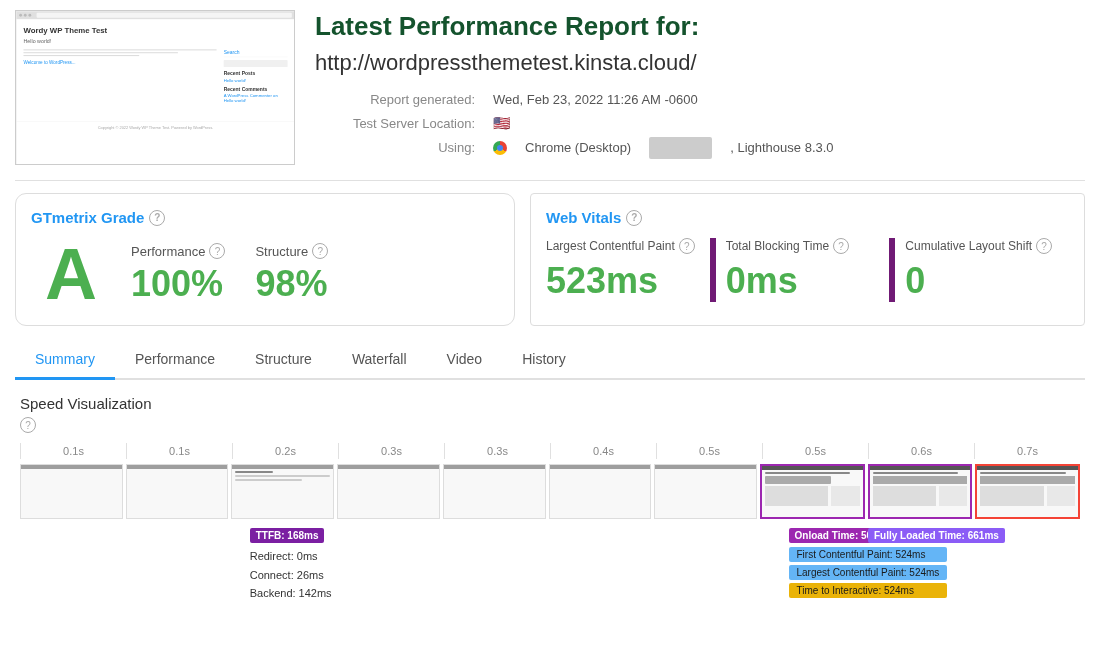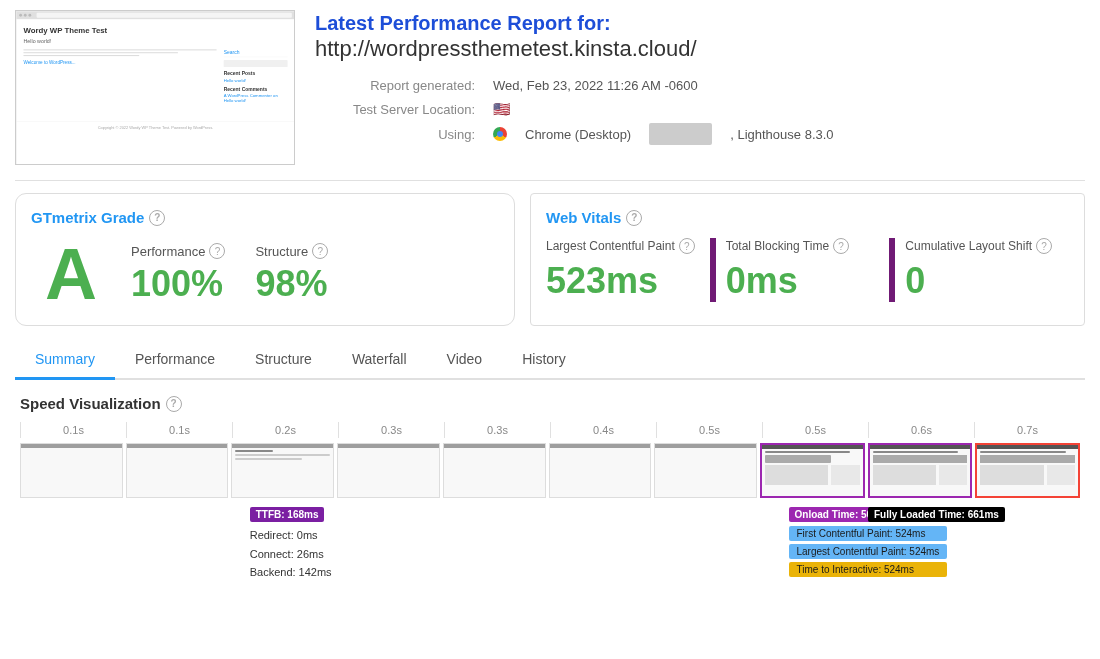--- a/index.html
+++ b/index.html
@@ -5,21 +5,21 @@
     * { box-sizing: border-box; margin: 0; padding: 0; }
     body { font-family: Arial, sans-serif; background: #fff; color: #333; font-size: 13px; width: 1100px; min-height: 659px; overflow-x: hidden; }
 
     .main-container { padding: 10px 15px; }
 
     
     .header-section { display: flex; align-items: flex-start; gap: 20px; margin-bottom: 15px; }
     .screenshot-preview { width: 280px; min-width: 280px; height: 155px; border: 1px solid #ccc; background: #f9f9f9; overflow: hidden; position: relative; }
 
     .report-info { flex: 1; }
-    .report-title { color: #1d4ed8; font-size: 20px; font-weight: bold; line-height: 1.3; }
+    .report-title { color: #14532d; font-size: 26px; font-weight: bold; line-height: 1.3; margin-bottom: 6px; }
     .report-url { font-size: 22px; color: #333; margin-bottom: 12px; }
     .report-meta { font-size: 13px; color: #555; line-height: 1.8; }
     .report-meta-row { display: flex; align-items: center; gap: 18px; }
     .report-meta-label { color: #888; text-align: right; min-width: 160px; }
     .flag { font-size: 14px; }
     .chrome-icon { display: inline-block; width: 14px; height: 14px; border-radius: 50%; background: conic-gradient(#EA4335 0deg 120deg, #FBBC05 120deg 240deg, #34A853 240deg 360deg); position: relative; vertical-align: middle; }
     .chrome-icon::after { content: ''; position: absolute; top: 50%; left: 50%; transform: translate(-50%, -50%); width: 6px; height: 6px; background: #4285F4; border-radius: 50%; }
 
     
     .grades-section { display: flex; gap: 15px; margin-bottom: 15px; }
@@ -44,21 +44,21 @@
     .vital-value { font-size: 36px; color: #4CAF50; font-weight: bold; }
 
     
     .tabs-section { border-bottom: 2px solid #e0e0e0; margin-bottom: 15px; }
     .tabs-list { display: flex; gap: 0; }
     .tab-item { padding: 10px 20px; cursor: pointer; font-size: 14px; color: #555; border-bottom: 3px solid transparent; margin-bottom: -2px; }
     .tab-item.active { color: #2196F3; border-bottom-color: #2196F3; font-weight: 500; }
 
     
     .speed-viz-section { padding: 0 5px; }
-    .speed-viz-title { font-size: 15px; font-weight: bold; color: #333; margin-bottom: 10px; display: flex; align-items: center; gap: 5px; }
+    .speed-viz-title { font-size: 15px; font-weight: normal; color: #333; margin-bottom: 10px; display: flex; align-items: flex-start; gap: 5px; flex-direction: column; }
 
     .timeline-wrapper { position: relative; overflow-x: auto; }
     .timeline-scale { display: flex; margin-bottom: 5px; padding-left: 0; }
     .timeline-tick { flex: 1; text-align: center; font-size: 11px; color: #888; border-left: 1px solid #e0e0e0; padding: 2px 0; }
 
     .filmstrip-row { display: flex; gap: 3px; margin-bottom: 8px; align-items: flex-start; }
     .filmstrip-frame { flex: 1; height: 55px; border: 1px solid #ddd; background: #f8f8f8; overflow: hidden; display: flex; align-items: center; justify-content: center; position: relative; }
 
     
     .thumb { width: 100%; height: 100%; position: relative; overflow: hidden; }
@@ -323,21 +323,21 @@
               <div>Connect: 26ms</div>
               <div>Backend: 142ms</div>
             </div>
           </div>
 
           <div style="position: absolute; left: calc(72.5%); top: 0;">
             <div style="background: #9C27B0; color: white; font-size: 10px; padding: 2px 6px; border-radius: 2px; white-space: nowrap; font-weight: bold; display: inline-block;">Onload Time: 503ms</div>
           </div>
 
           <div style="position: absolute; left: calc(80%); top: 0;">
-            <div style="background: #000000; color: white; font-size: 10px; padding: 2px 6px; border-radius: 2px; white-space: nowrap; font-weight: bold; display: inline-block;">Fully Loaded Time: 661ms</div>
+            <div style="background: #8b5cf6; color: white; font-size: 10px; padding: 2px 6px; border-radius: 2px; white-space: nowrap; font-weight: bold; display: inline-block;">Fully Loaded Time: 661ms</div>
           </div>
 
           <div style="position: absolute; left: calc(72.5%); top: 20px; display: flex; flex-direction: column; gap: 3px;">
             <div style="background: #64B5F6; color: #1a1a1a; font-size: 10px; padding: 2px 8px; border-radius: 2px; white-space: nowrap; display: inline-block;">First Contentful Paint: 524ms</div>
             <div style="background: #64B5F6; color: #1a1a1a; font-size: 10px; padding: 2px 8px; border-radius: 2px; white-space: nowrap; display: inline-block;">Largest Contentful Paint: 524ms</div>
             <div style="background: #eab308; color: #1a1a1a; font-size: 10px; padding: 2px 8px; border-radius: 2px; white-space: nowrap; display: inline-block;">Time to Interactive: 524ms</div>
           </div>
         </div>
       </div>
     </div>

